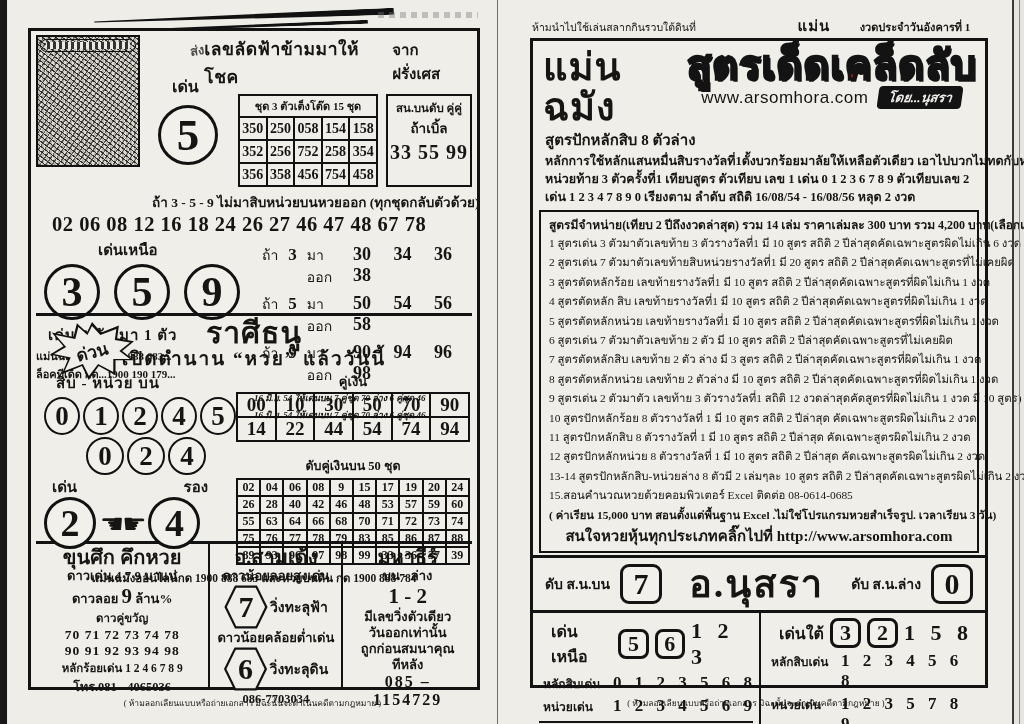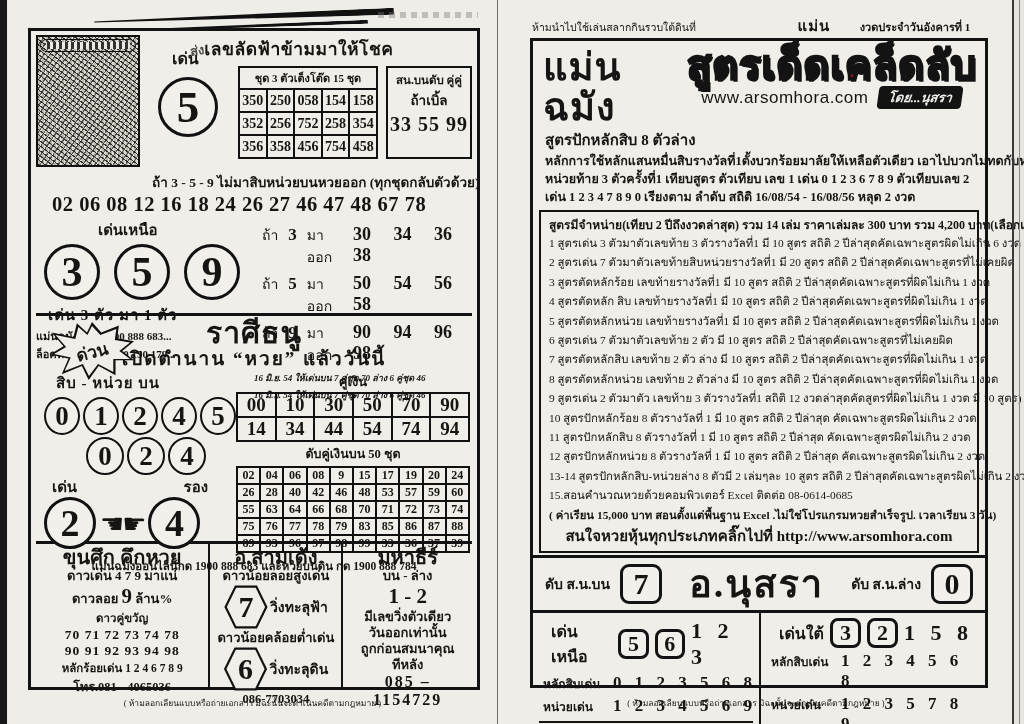--- a/index.html
+++ b/index.html
@@ -86,21 +86,21 @@
   .z-crow1 { display:flex; gap:3px; margin-top:2px; }
   .z-crow2 { display:flex; gap:3px; padding-left:42px; margin-top:2px; }
   .denrong { display:flex; width:172px; justify-content:space-between; font-size:15px; font-weight:bold; padding:0 8px; }
   .z-bottom { display:flex; align-items:center; gap:4px; margin-top:-2px; }
   .circ-dr { width:52px; height:52px; font-size:38px; }
   .hands { font-family:"DejaVu Sans", sans-serif; font-size:27px; letter-spacing:-2px; }
   .z-right { flex:1; padding-right:2px; }
   .khu-label { text-align:center; font-size:13px; font-weight:bold; }
   .khutbl { margin:0 auto; }
   .khutbl td { width:41px; height:23px; font-size:19px; }
-  .dap-label { text-align:center; font-size:12.5px; font-weight:bold; margin-top:2px; }
+  .dap-label { text-align:center; font-size:12.5px; font-weight:bold; margin-top:14px; }
   .daptbl { margin:2px auto 0 auto; }
   .daptbl td { width:24.6px; height:16.8px; font-size:12px; border-width:1.5px; }
   .z-footer { text-align:center; font-size:11.5px; font-weight:bold; margin-top:4px; }
 
   .l-sec3 { border-top:3px solid #131313; display:flex; height:146px; }
   .t-col { padding:2px 4px; text-align:center; }
   .t-col1 { width:40%; border-right:2.5px solid #131313; }
   .t-col2 { width:30.5%; border-right:2.5px solid #131313; }
   .t-col3 { width:29.5%; }
   .t-title { font-size:20px; font-weight:bold; line-height:22px; }
@@ -175,20 +175,21 @@
 
       <div class="l-sec1">
         <div class="l-top-grid">
           <div class="comic">
             <div class="comic-banner"></div>
           </div>
           <div style="flex:1">
             <div class="head-row">
               <span class="smudge">ส่ง</span>
               <span class="headline">เลขลัดฟ้าข้ามมาให้โชค</span>
+              <span class="from-label">จากฝรั่งเศส</span>
             </div>
             <div class="row2">
               <div class="den-col">
                 <div class="den-label">เด่น</div>
                 <span class="circ circ-5">5</span>
               </div>
               <div>
                 <span class="grid-cap">ชุด 3 ตัวเต็งโต๊ด 15 ชุด</span>
                 <table class="grid settbl">
                   <tbody>
@@ -303,21 +304,21 @@
                   <tr>
                     <td>00</td>
                     <td>10</td>
                     <td>30</td>
                     <td>50</td>
                     <td>70</td>
                     <td>90</td>
                   </tr>
                   <tr>
                     <td>14</td>
-                    <td>34</td>
+                    <td>22</td>
                     <td>44</td>
                     <td>54</td>
                     <td>74</td>
                     <td>94</td>
                   </tr>
                 </tbody>
             </table>
             <div class="dap-label">ดับคู่เงินบน 50 ชุด</div>
             <table class="grid daptbl">
               <tbody>
@@ -467,21 +468,21 @@
       </div>
 
       <div class="catalog">
         <div class="cat-intro">สูตรมีจำหน่าย(เทียบ 2 ปีถึงงวดล่าสุด) รวม 14 เล่ม ราคาเล่มละ 300 บาท รวม 4,200 บาท(เลือกเล่มได้)</div>
         <div class="cat-item">1  สูตรเด่น 3 ตัวมาตัวเลขท้าย 3 ตัวรางวัลที่1      มี 10 สูตร สถิติ 2 ปีล่าสุดคัดเฉพาะสูตรผิดไม่เกิน 6 งวด</div>
         <div class="cat-item">2  สูตรเด่น 7 ตัวมาตัวเลขท้ายสิบหน่วยรางวัลที่1  มี 20 สูตร สถิติ 2 ปีล่าสุดคัดเฉพาะสูตรที่ไม่เคยผิด</div>
         <div class="cat-item">3  สูตรตัดหลักร้อย เลขท้ายรางวัลที่1      มี 10 สูตร สถิติ 2 ปีล่าสุดคัดเฉพาะสูตรที่ผิดไม่เกิน 1 งวด</div>
         <div class="cat-item">4  สูตรตัดหลัก สิบ  เลขท้ายรางวัลที่1     มี 10 สูตร สถิติ 2 ปีล่าสุดคัดเฉพาะสูตรที่ผิดไม่เกิน 1 งวด</div>
         <div class="cat-item">5  สูตรตัดหลักหน่วย เลขท้ายรางวัลที่1   มี 10 สูตร สถิติ 2 ปีล่าสุดคัดเฉพาะสูตรที่ผิดไม่เกิน 1 งวด</div>
         <div class="cat-item">6  สูตรเด่น 7 ตัวมาตัวเลขท้าย 2 ตัว       มี 10 สูตร สถิติ 2 ปีล่าสุดคัดเฉพาะสูตรที่ไม่เคยผิด</div>
-        <div class="cat-item">7  สูตรตัดหลักสิบ เลขท้าย 2 ตัว ล่าง      มี 10 สูตร สถิติ 2 ปีล่าสุดคัดเฉพาะสูตรที่ผิดไม่เกิน 1 งวด</div>
+        <div class="cat-item">7  สูตรตัดหลักสิบ เลขท้าย 2 ตัว ล่าง      มี 3 สูตร สถิติ 2 ปีล่าสุดคัดเฉพาะสูตรที่ผิดไม่เกิน 1 งวด</div>
         <div class="cat-item">8  สูตรตัดหลักหน่วย เลขท้าย 2 ตัวล่าง   มี 10 สูตร สถิติ 2 ปีล่าสุดคัดเฉพาะสูตรที่ผิดไม่เกิน 1 งวด</div>
         <div class="cat-item">9  สูตรเด่น 2 ตัวมาตัว เลขท้าย 3 ตัวรางวัลที่1 สถิติ 12 งวดล่าสุดคัดสูตรที่ผิดไม่เกิน 1 งวด มี 10 สูตร)</div>
         <div class="cat-item">10 สูตรปักหลักร้อย 8 ตัวรางวัลที่ 1     มี  10 สูตร สถิติ 2 ปีล่าสุด คัดเฉพาะสูตรผิดไม่เกิน 2 งวด</div>
         <div class="cat-item">11 สูตรปักหลักสิบ 8 ตัวรางวัลที่ 1      มี  10 สูตร สถิติ 2 ปีล่าสุด คัดเฉพาะสูตรผิดไม่เกิน 2 งวด</div>
         <div class="cat-item">12 สูตรปักหลักหน่วย 8 ตัวรางวัลที่ 1   มี  10 สูตร สถิติ 2 ปีล่าสุด คัดเฉพาะสูตรผิดไม่เกิน 2 งวด</div>
         <div class="cat-item">13-14 สูตรปักหลักสิบ-หน่วยล่าง 8 ตัวมี 2 เล่มๆละ 10 สูตร สถิติ 2 ปีล่าสุดคัดเฉพาะสูตรผิดไม่เกิน 2 งวด</div>
         <div class="cat-item">15.สอนคำนวณหวยด้วยคอมพิวเตอร์ Excel   ติดต่อ 08-0614-0685</div>
         <div class="cat-note">( ค่าเรียน 15,000 บาท สอนตั้งแต่พื้นฐาน Excel .ไม่ใช่โปรแกรมหวยสำเร็จรูป. เวลาเรียน 3 วัน)</div>
         <div class="cat-web">สนใจหวยหุ้นทุกประเภทคลิ๊กไปที่  http://www.arsomhora.com</div>
       </div>

